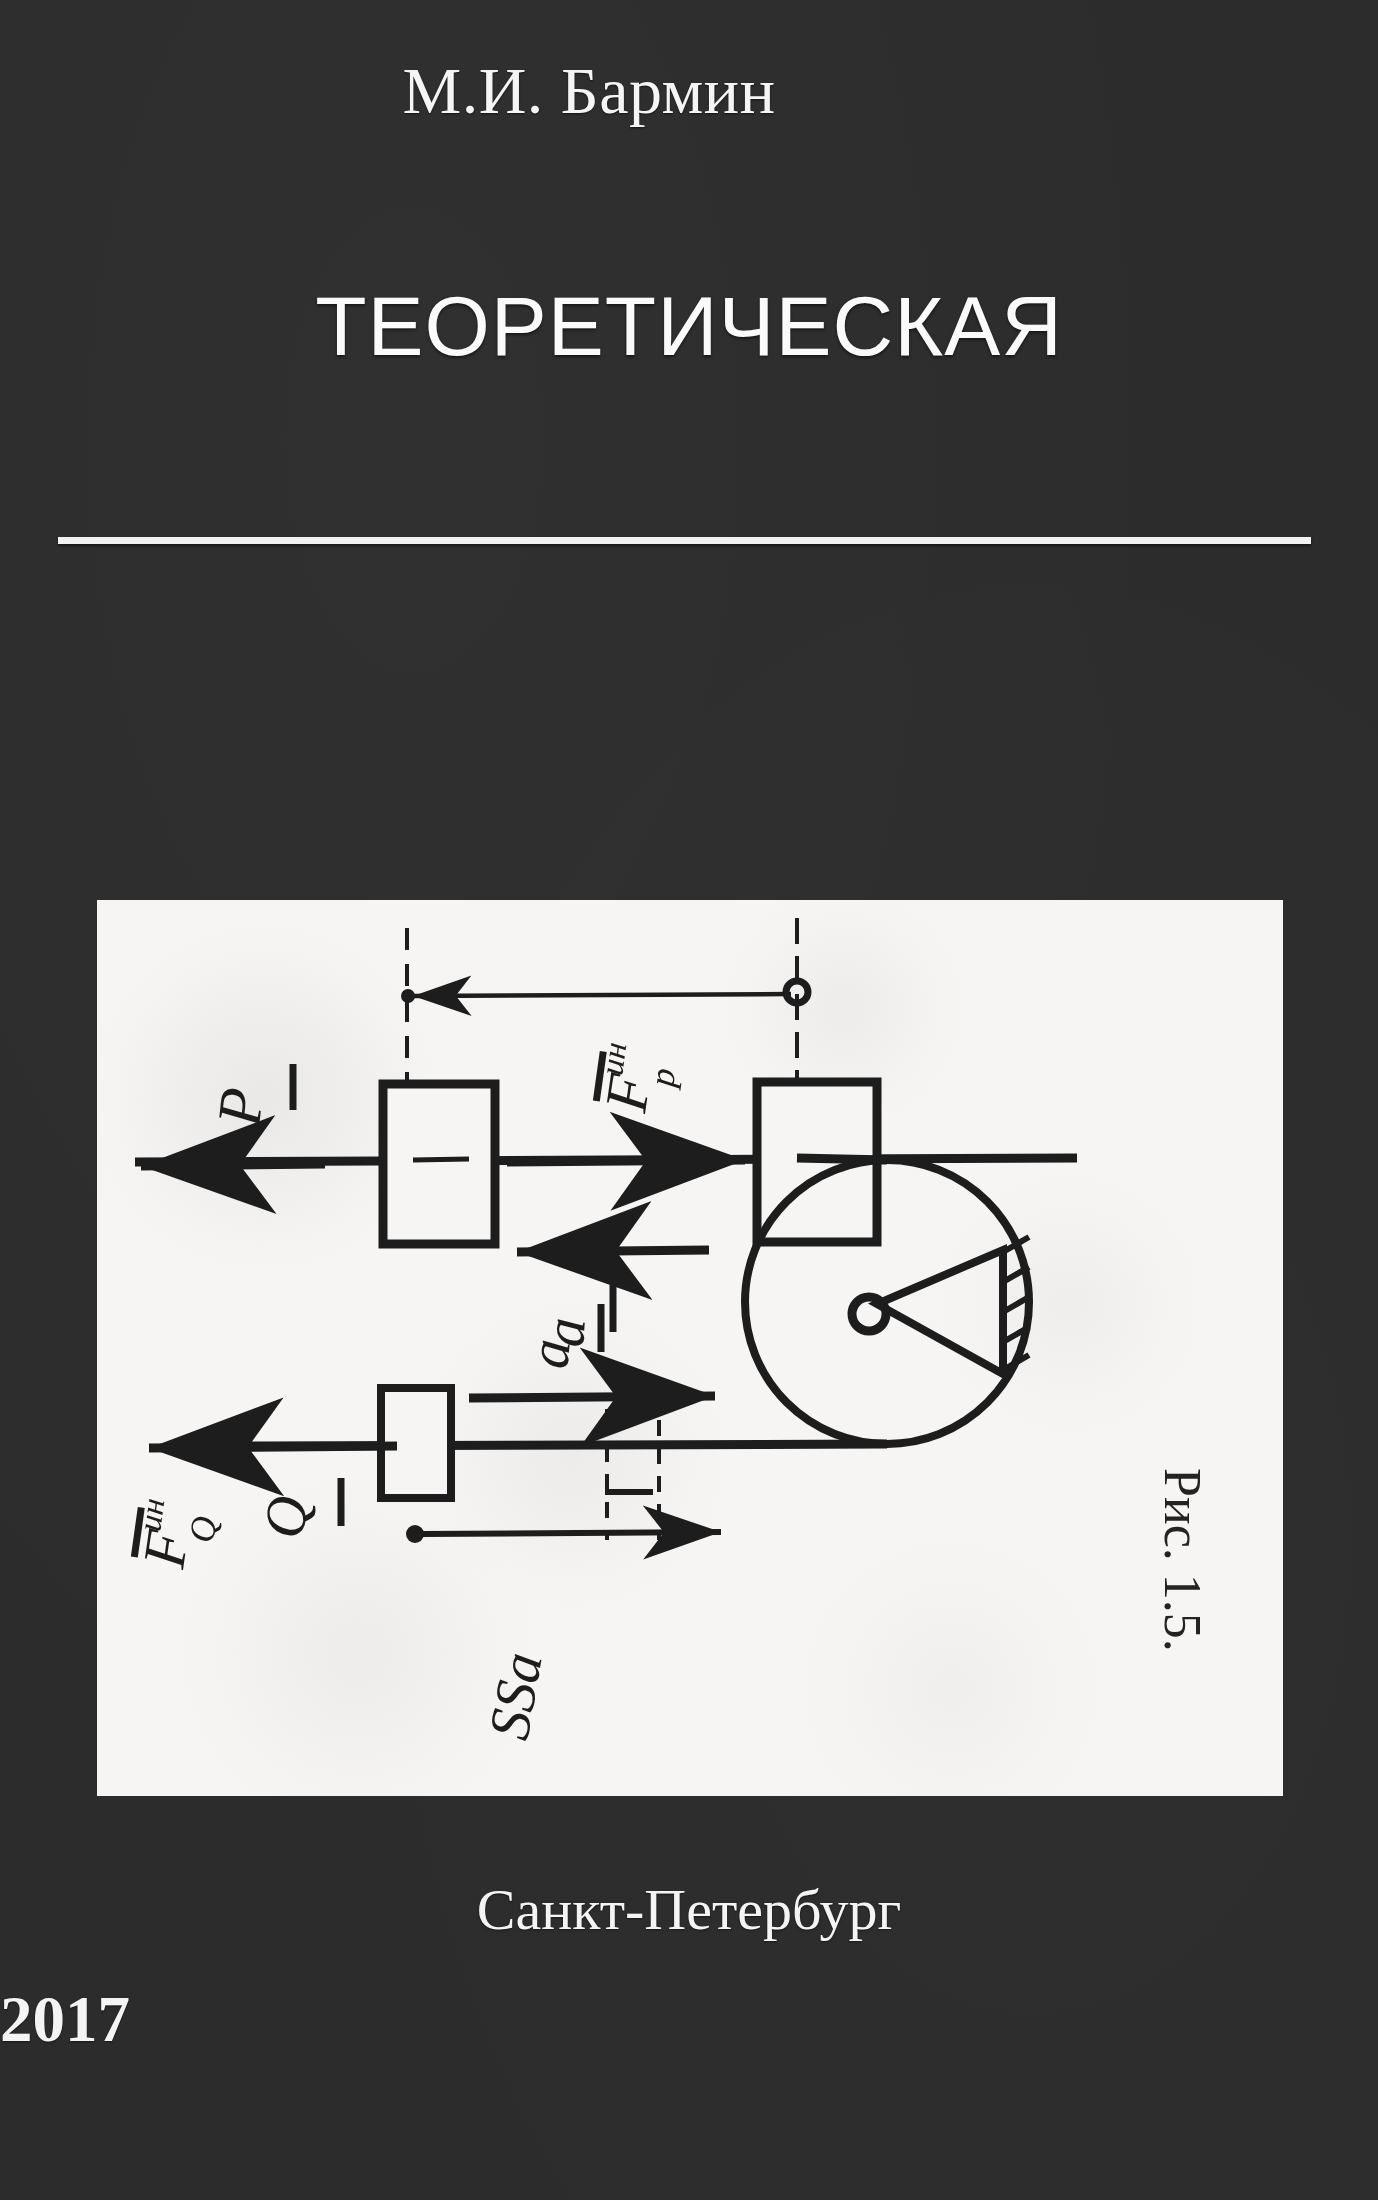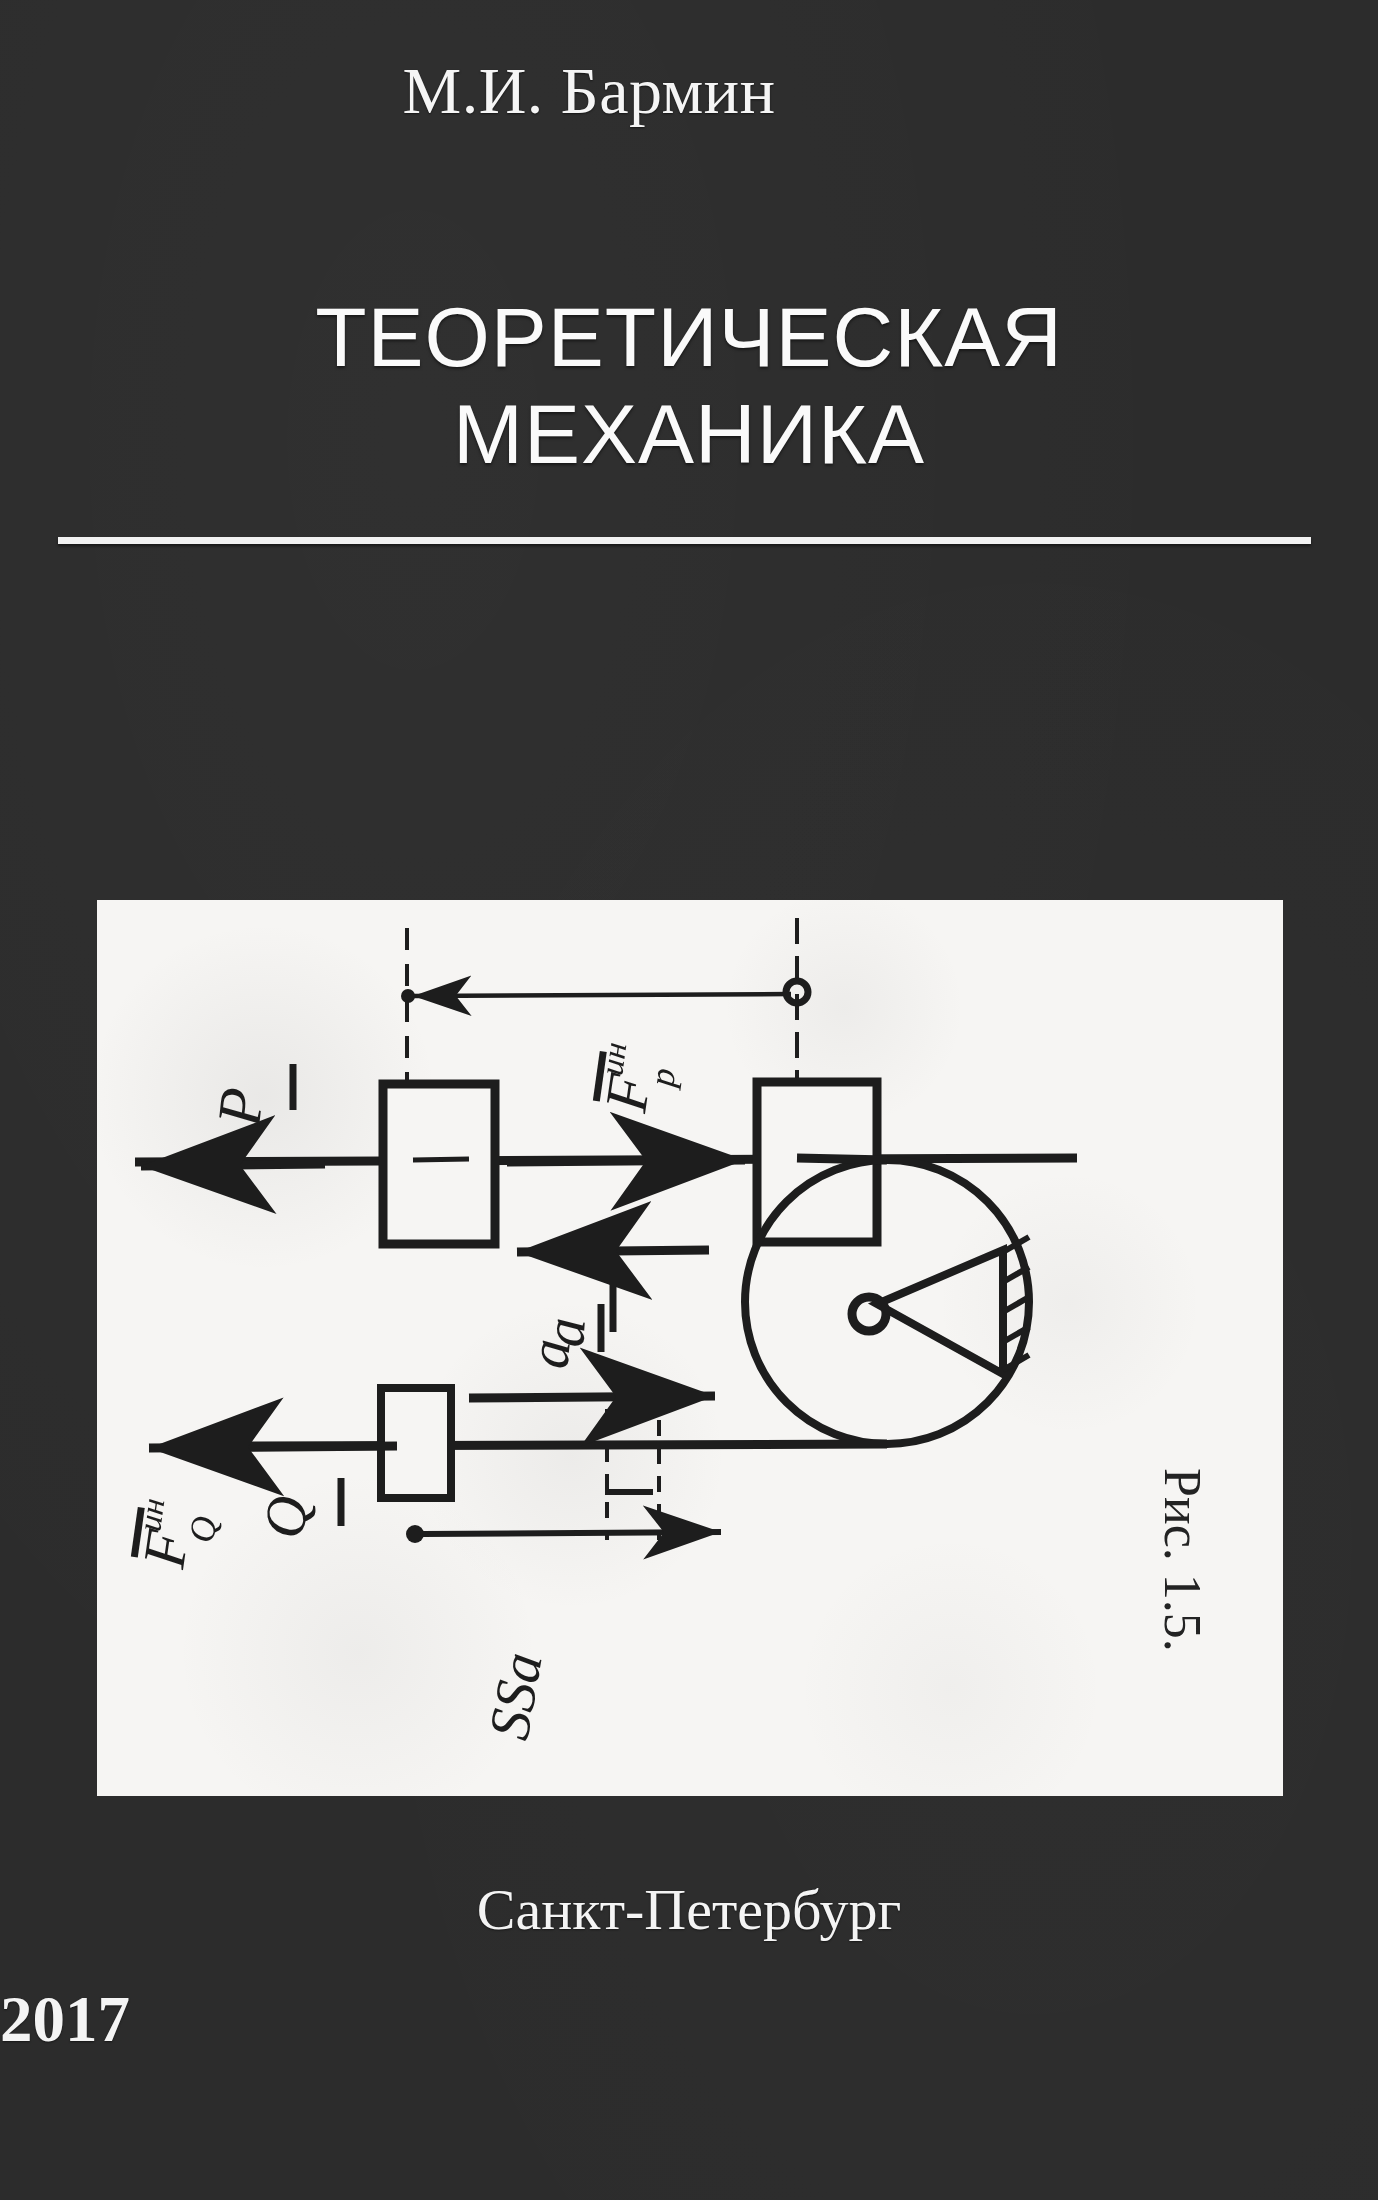--- a/index.html
+++ b/index.html
@@ -41,21 +41,20 @@
     left: 0;
     width: 1378px;
     text-align: center;
     color: #fafafa;
     font-family: "Liberation Sans", sans-serif;
     font-weight: 400;
     font-size: 84px;
     line-height: 1.16;
     letter-spacing: 1px;
     text-shadow: 0 2px 3px rgba(0,0,0,0.5);
-    margin-top: 11px;
   }
   #title-block .tline { display: block; white-space: nowrap; }
 
   
   #divider {
     position: absolute;
     left: 58px;
     top: 537px;
     width: 1253px;
     height: 7px;
@@ -140,21 +139,20 @@
 </style>
 </head>
 <body>
 
 <div id="cover">
 
   <div id="author">М.И. Бармин</div>
 
   <div id="title-block">
     <span class="tline">ТЕОРЕТИЧЕСКАЯ</span>
-    <span class="tline">МЕХАНИКА</span>
   </div>
 
   <div id="divider"></div>
 
 
   <div id="figure-panel">
     <div class="paper-grain"></div>
 
     <svg id="figure-svg" width="1186" height="896" viewBox="0 0 1186 896">
       <defs>

